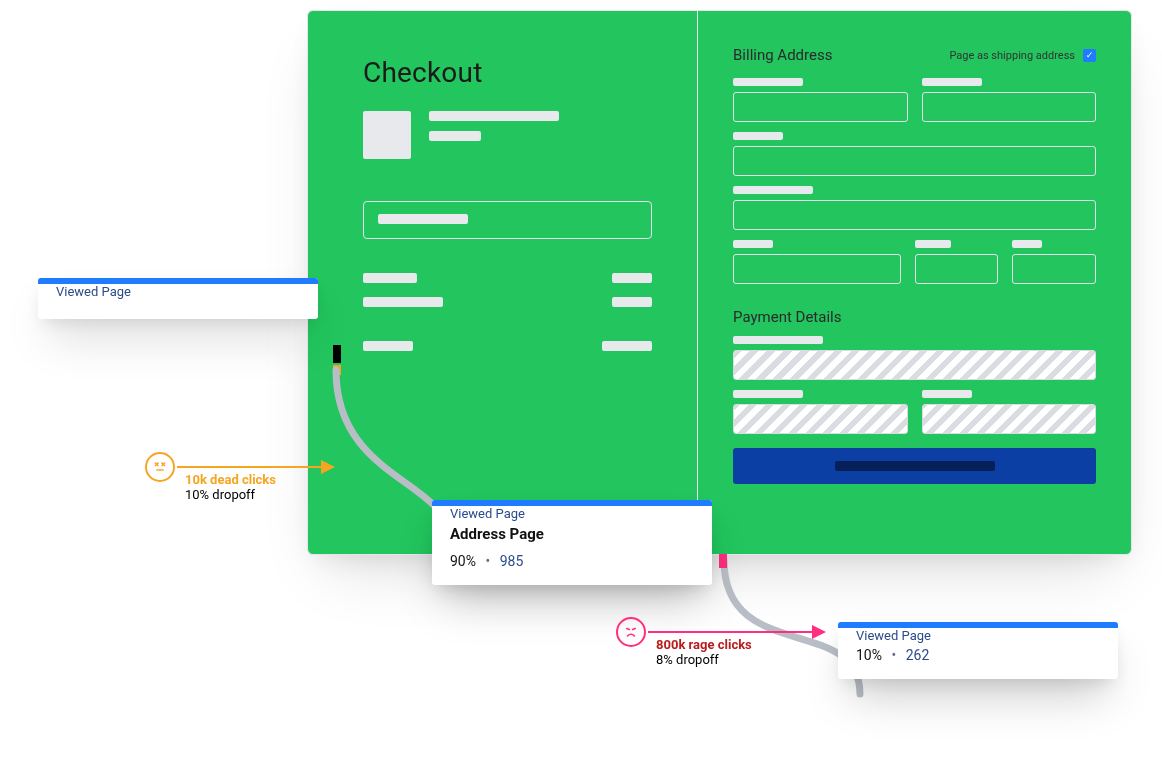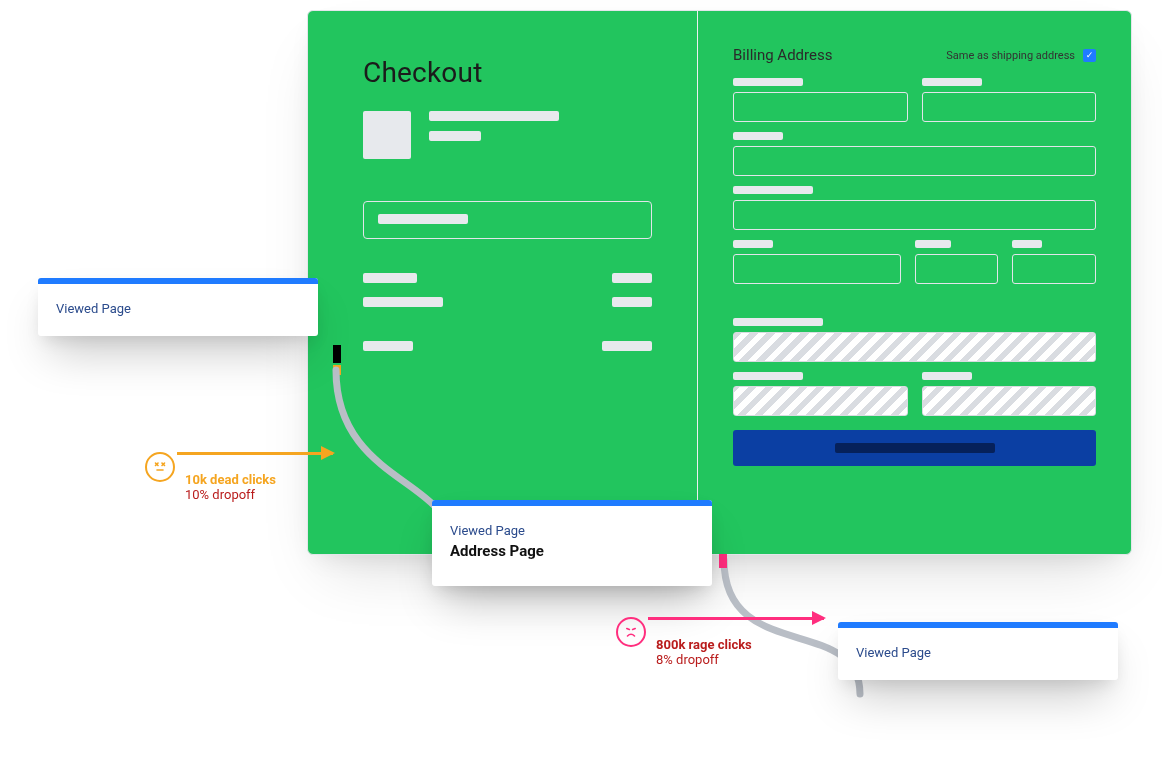--- a/index.html
+++ b/index.html
@@ -123,36 +123,36 @@
   
   .funnel-card {
     position: absolute;
     width: 280px;
     background: #fff;
     border-radius: 3px;
     box-shadow: 0 25px 45px -12px rgba(0,0,0,0.25), 0 8px 18px -6px rgba(0,0,0,0.15);
     overflow: hidden;
   }
   .funnel-card .topbar { height: 6px; background: #1f7bff; }
-  .funnel-card .body { padding: 17px 18px 16px; }
+  .funnel-card .body { padding: 0 18px 16px; }
   .fc-eyebrow { font-size: 13px; color: #2b4b8c; margin-bottom: 4px; }
   .fc-title { font-size: 15px; font-weight: 700; color: #111; margin-bottom: 10px; }
   .fc-stats { font-size: 14px; color: #111; }
   .fc-stats .dot { color: #5a6b8c; padding: 0 6px; }
   .fc-stats .count { color: #2b4b8c; }
 
   .card-home { left: 38px; top: 278px; }
   .card-product { left: 432px; top: 500px; }
   .card-checkout { left: 838px; top: 622px; }
 
   
   .anno {
     position: absolute;
     display: flex;
-    align-items: flex-start;
+    align-items: center;
     gap: 2px;
   }
   .anno .iconcircle {
     width: 30px; height: 30px;
     border: 2.5px solid currentColor;
     border-radius: 50%;
     display: flex; align-items: center; justify-content: center;
     font-size: 12px;
   }
   .anno .arrowline {
@@ -163,21 +163,21 @@
   .anno .arrowline::after {
     content: "";
     position: absolute;
     right: -2px; top: -6px;
     border-left: 14px solid currentColor;
     border-top: 7px solid transparent;
     border-bottom: 7px solid transparent;
   }
   .anno .labels { position: absolute; top: 20px; left: 40px; white-space: nowrap; }
   .anno .l1 { font-size: 13px; font-weight: 700; }
-  .anno .l2 { font-size: 13px; font-weight: 400; color: #b91c1c; }
+  .anno .l2 { font-size: 13px; font-weight: 400; color: #000000; }
   .anno-orange { color: #f5a520; left: 145px; top: 452px; }
   .anno-orange .arrowline { width: 156px; }
   .anno-orange .l1 { color: #f5a520; }
   .anno-pink   { color: #ff2e7e; left: 616px; top: 617px; }
   .anno-pink .arrowline { width: 176px; }
   .anno-pink .l1 { color: #b91c1c; }
 
   
   svg.connector { position: absolute; overflow: visible; pointer-events: none; }
 
@@ -239,21 +239,21 @@
     <div class="row-split">
       <div class="ph" style="width:50px;height:10px"></div>
       <div class="ph" style="width:50px;height:10px"></div>
     </div>
   </div>
 
   <div class="checkout-right">
     <div class="section-hdr">
       <div class="section-title">Billing Address</div>
       <div class="same-as">
-        <span>Same as shipping address</span>
+        <span>Page as shipping address</span>
         <span class="chk">✓</span>
       </div>
     </div>
 
     <div class="form-grid">
       <div class="row">
         <div class="col">
           <div class="ph-label" style="width:70px"></div>
           <div class="input-box"></div>
         </div>
@@ -284,20 +284,21 @@
           <div class="input-box"></div>
         </div>
         <div class="col">
           <div class="ph-label" style="width:30px"></div>
           <div class="input-box"></div>
         </div>
       </div>
     </div>
 
     <div style="height:14px"></div>
+    <div class="section-title">Payment Details</div>
     <div style="height:10px"></div>
 
     <div class="form-grid">
       <div class="row">
         <div class="col">
           <div class="ph-label" style="width:90px"></div>
           <div class="striped"></div>
         </div>
       </div>
       <div class="row">
@@ -334,27 +335,37 @@
   <div class="body">
     <div class="fc-eyebrow">Viewed Page</div>
   </div>
 </div>
 
 <div class="funnel-card card-product">
   <div class="topbar"></div>
   <div class="body">
     <div class="fc-eyebrow">Viewed Page</div>
     <div class="fc-title">Address Page</div>
+    <div class="fc-stats">
+      <span>90%</span>
+      <span class="dot">•</span>
+      <span class="count">985</span>
+    </div>
   </div>
 </div>
 
 <div class="funnel-card card-checkout">
   <div class="topbar"></div>
   <div class="body">
     <div class="fc-eyebrow">Viewed Page</div>
+    <div class="fc-stats">
+      <span>10%</span>
+      <span class="dot">•</span>
+      <span class="count">262</span>
+    </div>
   </div>
 </div>
 
 <div class="anno anno-orange">
   <span class="iconcircle">
     <svg width="16" height="16" viewBox="0 0 16 16">
       <g stroke="currentColor" stroke-width="1.6" stroke-linecap="round">
         <line x1="3.5" y1="4" x2="6" y2="6.5"></line>
           <line x1="6" y1="4" x2="3.5" y2="6.5"></line>
         <line x1="10" y1="4" x2="12.5" y2="6.5"></line>

